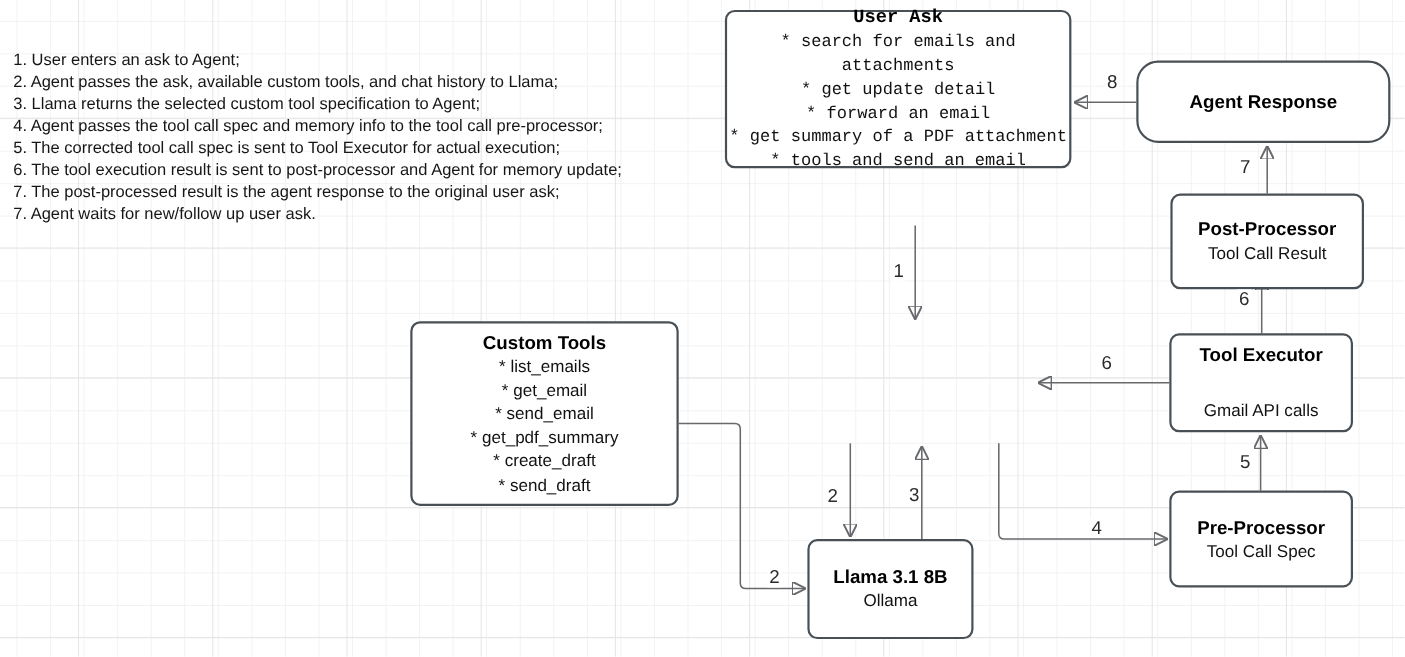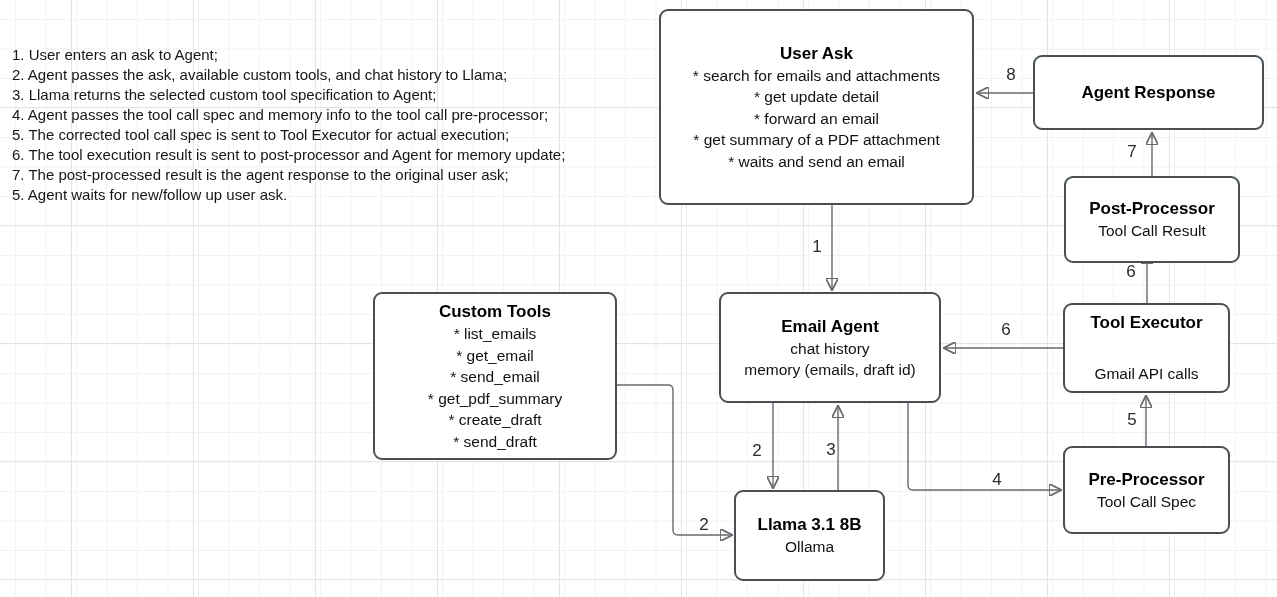--- a/index.html
+++ b/index.html
@@ -82,74 +82,69 @@
 <div id="canvas">
 
   <div class="steps">
     <div>1. User enters an ask to Agent;</div>
     <div>2. Agent passes the ask, available custom tools, and chat history to Llama;</div>
     <div>3. Llama returns the selected custom tool specification to Agent;</div>
     <div>4. Agent passes the tool call spec and memory info to the tool call pre-processor;</div>
     <div>5. The corrected tool call spec is sent to Tool Executor for actual execution;</div>
     <div>6. The tool execution result is sent to post-processor and Agent for memory update;</div>
     <div>7. The post-processed result is the agent response to the original user ask;</div>
-    <div>5. Agent waits for new/follow up user ask.</div>
+    <div>7. Agent waits for new/follow up user ask.</div>
   </div>
 
   <svg class="edges-svg">
     <defs>
       <marker id="arrow" viewBox="0 0 10 10" refX="9.5" refY="5" markerWidth="9" markerHeight="9" orient="auto">
         <path d="M0,0 L10,5 L0,10 z" fill="#43474c" stroke="none"></path>
       </marker>
     </defs>
     <path d="M832,205 L832,290" marker-end="url(#arrow)"></path>
     <path d="M773,403 L773,488" marker-end="url(#arrow)"></path>
     <path d="M838,490 L838,406" marker-end="url(#arrow)"></path>
     <path d="M617,385 L668,385 Q673,385 673,390 L673,530 Q673,535 678,535 L732,535" marker-end="url(#arrow)"></path>
     <path d="M908,403 L908,485 Q908,490 913,490 L1061,490" marker-end="url(#arrow)"></path>
     <path d="M1146,446 L1146,396" marker-end="url(#arrow)"></path>
     <path d="M1147,303 L1147,252" marker-end="url(#arrow)"></path>
     <path d="M1063,348 L944,348" marker-end="url(#arrow)"></path>
     <path d="M1152,176 L1152,133" marker-end="url(#arrow)"></path>
     <path d="M1033,93 L977,93" marker-end="url(#arrow)"></path>
   </svg>
 
-  <div class="node" style="left:659px; top:9px; width:315px; height:196px;">
+  <div class="node" style="left:659px; top:9px; width:315px; height:144px;font-family:Liberation Mono, monospace;">
     <div class="node-title">User Ask</div>
     <div class="node-line">* search for emails and attachments</div>
     <div class="node-line">* get update detail</div>
     <div class="node-line">* forward an email</div>
     <div class="node-line">* get summary of a PDF attachment</div>
-    <div class="node-line">* waits and send an email</div>
+    <div class="node-line">* tools and send an email</div>
   </div>
 
-  <div class="node" style="left:1033px; top:55px; width:231px; height:75px;">
+  <div class="node" style="left:1033px; top:55px; width:231px; height:75px;border-radius:20px;">
     <div class="node-title">Agent Response</div>
   </div>
 
   <div class="node" style="left:1064px; top:176px; width:176px; height:87px;">
     <div class="node-title">Post-Processor</div>
     <div class="node-line">Tool Call Result</div>
   </div>
 
   <div class="node" style="left:1063px; top:303px; width:167px; height:90px;gap:29px;">
     <div class="node-title">Tool Executor</div>
     <div class="node-line">Gmail API calls</div>
   </div>
 
   <div class="node" style="left:1063px; top:446px; width:167px; height:88px;text-align:center;">
     <div class="node-title">Pre-Processor</div>
     <div class="node-line">Tool Call Spec</div>
   </div>
 
-  <div class="node" style="left:719px; top:292px; width:222px; height:111px;">
-    <div class="node-title">Email Agent</div>
-    <div class="node-line">chat history</div>
-    <div class="node-line">memory (emails, draft id)</div>
-  </div>
 
   <div class="node" style="left:373px; top:292px; width:244px; height:168px;">
     <div class="node-title">Custom Tools</div>
     <div class="node-line">* list_emails</div>
     <div class="node-line">* get_email</div>
     <div class="node-line">* send_email</div>
     <div class="node-line">* get_pdf_summary</div>
     <div class="node-line">* create_draft</div>
     <div class="node-line">* send_draft</div>
   </div>

